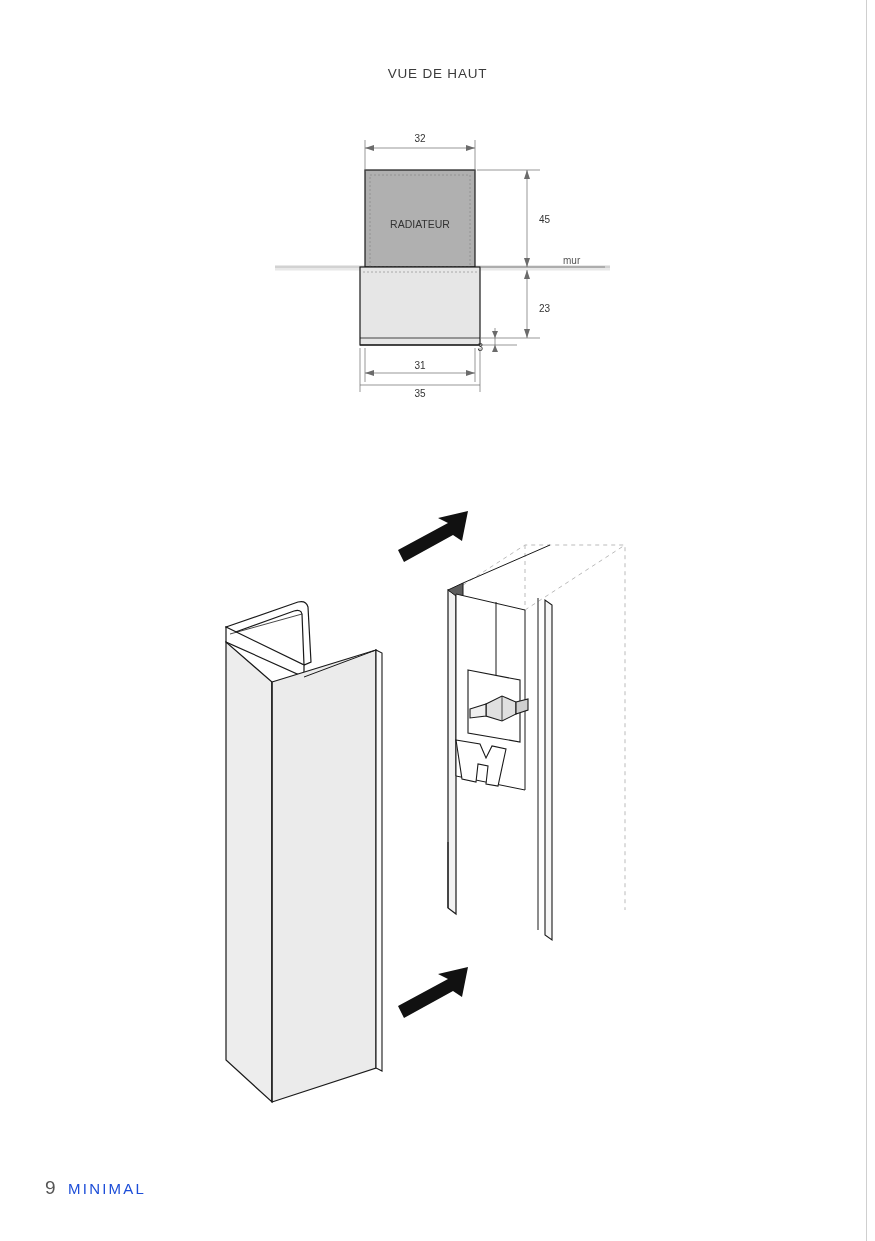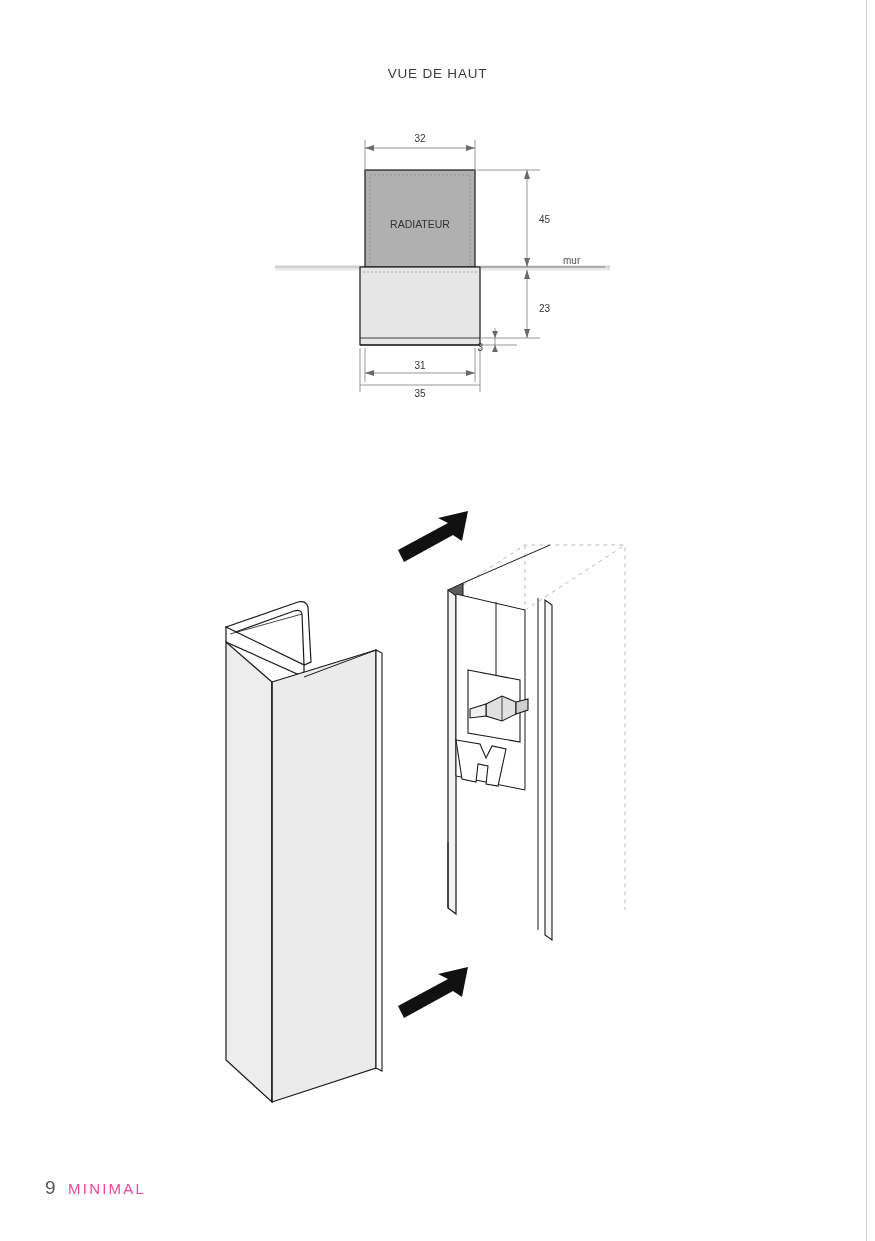--- a/index.html
+++ b/index.html
@@ -65,21 +65,21 @@
     align-items: baseline;
     gap: 12px;
   }
   .footer .pagenum {
     font-size: 19px;
     color: #555;
     letter-spacing: 0.5px;
   }
   .footer .brand {
     font-size: 15px;
-    color: #ec4899;
+    color: #1d4ed8;
     letter-spacing: 2.2px;
   }
   svg text {
     font-family: "Liberation Sans", sans-serif;
   }
 </style>
 </head>
 <body>
 
 <div class="page">

